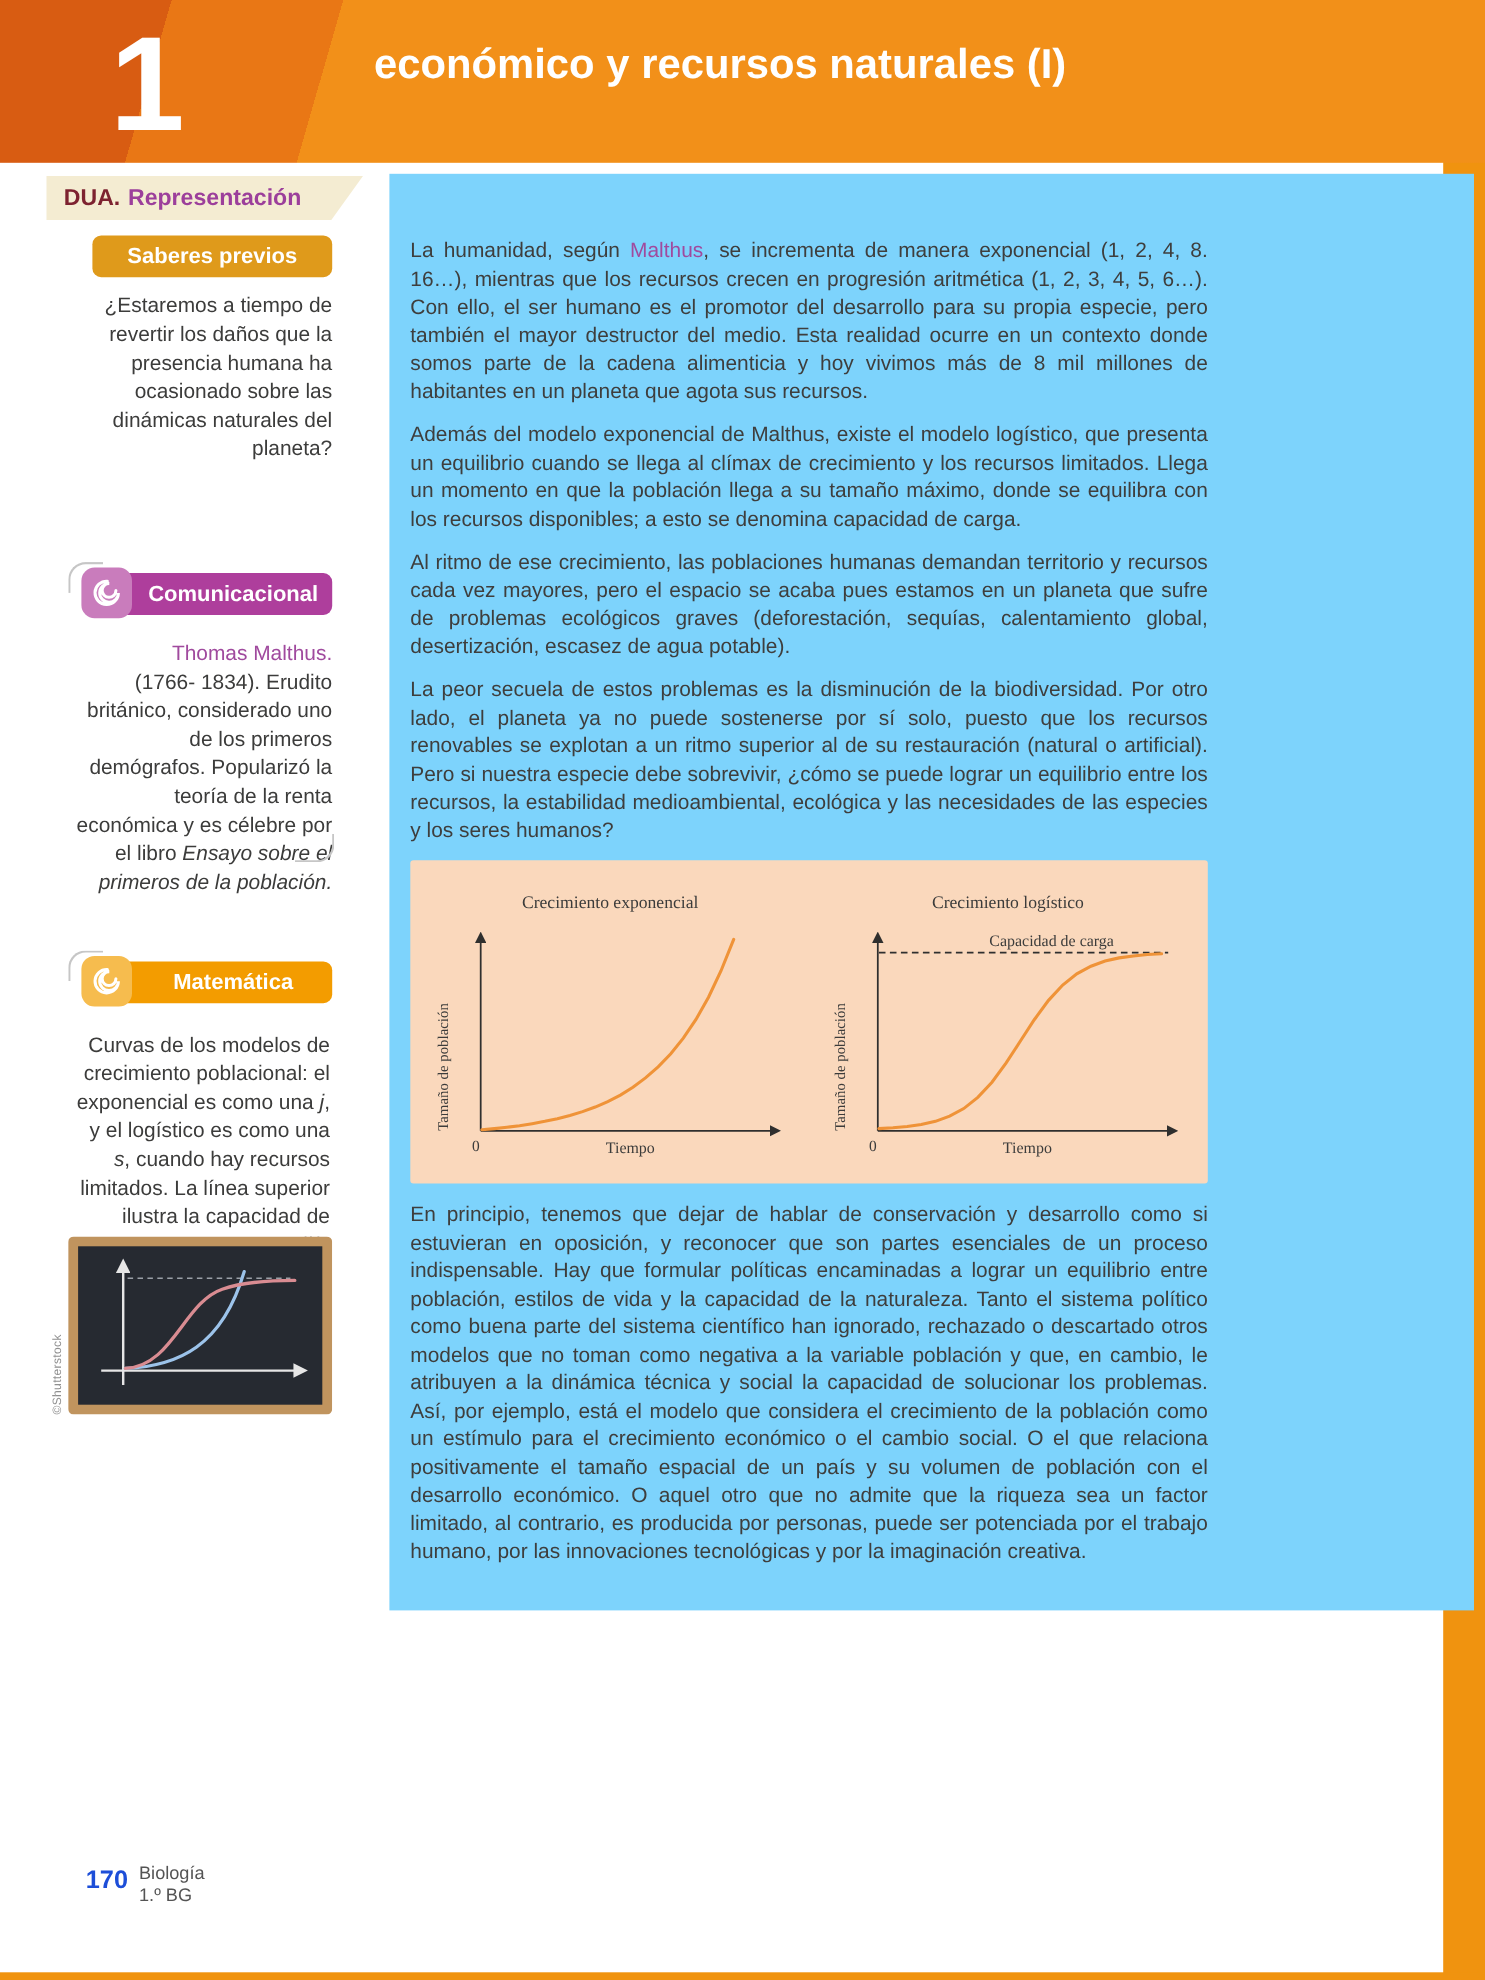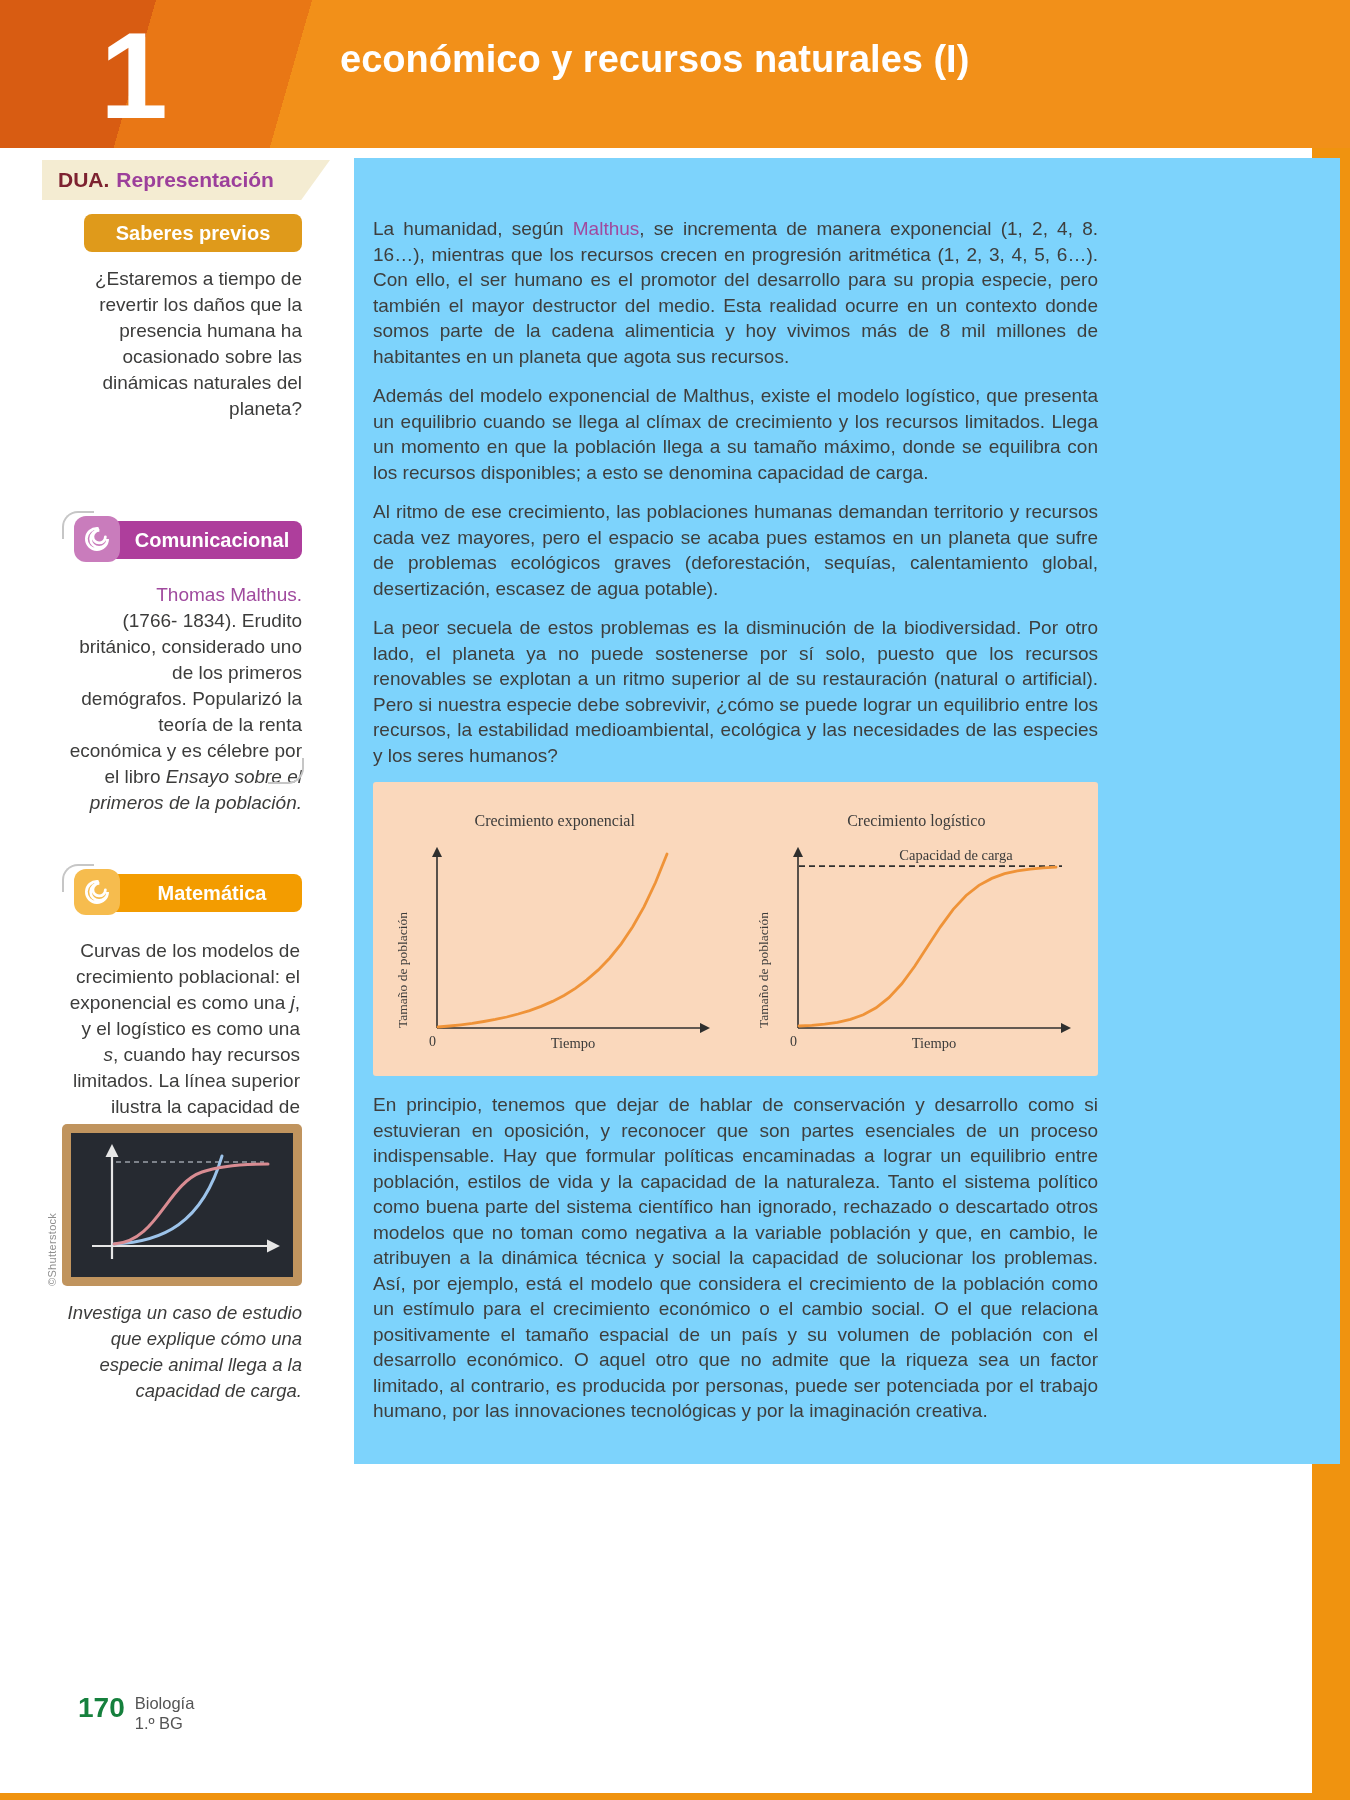--- a/index.html
+++ b/index.html
@@ -67,21 +67,21 @@
   .bubble-br{position:absolute;left:268px;top:758px;width:34px;height:24px;border-right:2px solid #C6C6C6;border-bottom:2px solid #C6C6C6;border-bottom-right-radius:16px;}
 
   .board{position:absolute;left:62px;top:1124px;width:240px;height:162px;}
   .credit{position:absolute;left:46px;top:1286px;transform:rotate(-90deg);transform-origin:0 0;
           font-size:11px;color:#8f8f8f;letter-spacing:.3px;white-space:nowrap;}
   .caption{position:absolute;left:64px;top:1300px;width:238px;text-align:right;font-style:italic;
            font-size:18.5px;line-height:26px;color:#3c3c3b;}
 
   
   .footer{position:absolute;left:78px;top:1692px;display:flex;align-items:flex-start;gap:10px;}
-  .page-num{font-size:28px;font-weight:700;color:#15803d;line-height:32px;}
+  .page-num{font-size:23px;font-weight:700;color:#1d4ed8;line-height:32px;}
   .footer-meta{font-size:16.5px;color:#545454;line-height:20px;padding-top:1px;}
 </style>
 </head>
 <body>
 
 <div class="page">
 
   <div class="right-strip"></div>
   <div class="bottom-rule"></div>
 
@@ -195,21 +195,20 @@
       <rect x="0" y="0" width="240" height="162" rx="5" fill="#C0945E"></rect>
       <rect x="9" y="9" width="222" height="144" fill="#262A31"></rect>
       <line x1="50" y1="135" x2="50" y2="24" stroke="#E6E6E6" stroke-width="2.2" marker-end="url(#cbAr)"></line>
       <line x1="30" y1="122" x2="214" y2="122" stroke="#E6E6E6" stroke-width="2.2" marker-end="url(#cbAr)"></line>
       <line x1="54" y1="38" x2="202" y2="38" stroke="#9aa0a8" stroke-width="1.5" stroke-dasharray="5,4"></line>
       <path d="M52 120 C 100 118 140 100 160 32" fill="none" stroke="#9CC3EA" stroke-width="3" stroke-linecap="round"></path>
       <path d="M52 120 C 95 118 105 60 140 48 C 160 41 185 40 206 40" fill="none" stroke="#D98C92" stroke-width="3" stroke-linecap="round"></path>
     </svg>
   </div>
   <div class="credit">©Shutterstock</div>
-  <div class="caption">Investiga un caso de estudio que explique cómo una especie animal llega a la capacidad de carga.</div>
 
   <div class="footer">
     <span class="page-num">170</span>
     <span class="footer-meta">
       <span>Biología</span><br>
       <span>1.º BG</span>
     </span>
   </div>
 
 </div>

